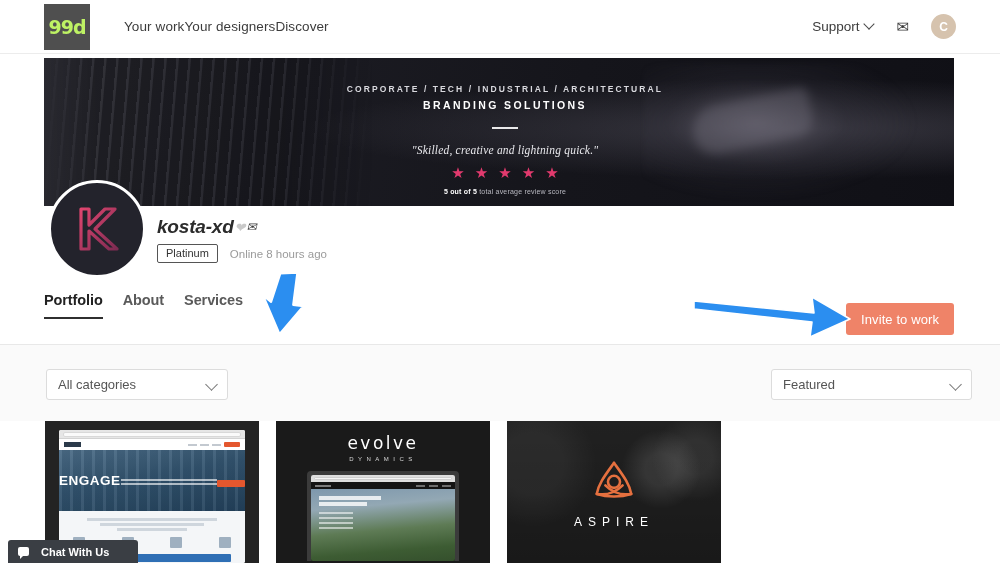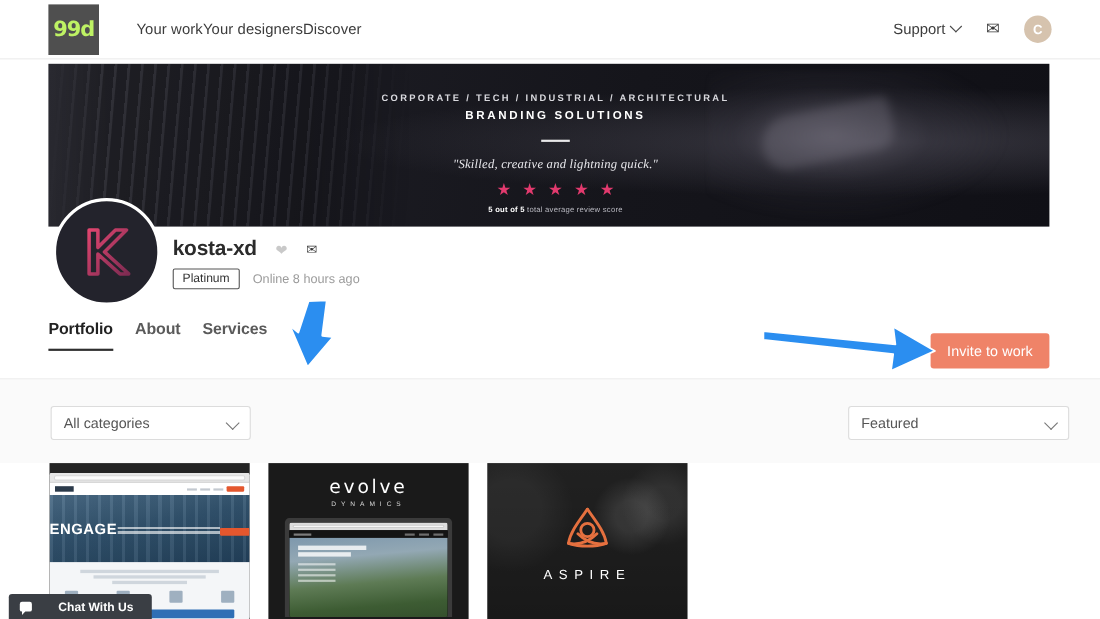--- a/index.html
+++ b/index.html
@@ -104,21 +104,21 @@
   .b-score b { color: #ffffff; }
 
   
   .profile-avatar {
     position: absolute; left: 48px; top: 180px; width: 98px; height: 98px;
     border-radius: 50%; background: #23232c; border: 3px solid #ffffff;
     display: flex; align-items: center; justify-content: center; overflow: hidden;
   }
   .profile-name-row {
     position: absolute; left: 157px; top: 216px;
-    display: flex; align-items: center; gap: 17px;
+    display: flex; align-items: center; gap: 1px; font-style: italic;
   }
   .profile-name { font-size: 19px; font-weight: bold; color: #2b2b2b; letter-spacing: -.2px; }
   .icon-heart { font-size: 13px; color: #c9c9c9; cursor: pointer; line-height: 1; }
   .icon-env { font-size: 12px; color: #3a3a3a; cursor: pointer; line-height: 1; }
   .profile-meta {
     position: absolute; left: 157px; top: 244px;
     display: flex; align-items: center; gap: 12px;
   }
   .badge {
     border: 1px solid #555; border-radius: 2px; padding: 2px 8px 3px;
@@ -155,21 +155,21 @@
   .select .sc { width: 10px; height: 10px; position: relative; }
   .select .sc::before {
     content: ""; position: absolute; right: 0; top: 0;
     width: 8px; height: 8px;
     border-right: 1.4px solid #777; border-bottom: 1.4px solid #777;
     transform: rotate(45deg);
   }
 
   
   .grid { position: absolute; left: 45px; top: 421px; width: 912px; display: flex; gap: 17px; }
-  .card { width: 182px; height: 142px; overflow: hidden; position: relative; background: #1c1c1c; }
+  .card { width: 214px; height: 142px; overflow: hidden; position: relative; background: #1c1c1c; }
 
   
   .c1 { background: #232323; display: flex; align-items: flex-start; justify-content: center; padding-top: 9px; }
   .mock-browser { width: 186px; height: 133px; background: #ffffff; border-radius: 2px; overflow: hidden; }
   .mb-chrome { height: 9px; background: #e6e6e6; border-bottom: 1px solid #d2d2d2; display: flex; align-items: center; padding: 0 4px; gap: 3px; }
   .mb-url { flex: 1; height: 5px; background: #fafafa; border: 1px solid #d8d8d8; border-radius: 2px; }
   .mb-nav { height: 11px; background: #ffffff; display: flex; align-items: center; padding: 0 5px; }
   .mb-logo { width: 17px; height: 5px; background: #2b3a4a; }
   .mb-navlinks { margin-left: auto; display: flex; gap: 3px; align-items: center; }
   .mb-navlinks i { display: block; width: 9px; height: 2px; background: #c3c9d0; }
@@ -238,21 +238,21 @@
   }
   .aspire-word { position: relative; color: #ffffff; font-size: 12px; letter-spacing: 6px; margin-top: 9px; }
 
   
   .arrow-svg { position: absolute; pointer-events: none; }
 
   
   .chat {
     position: absolute; left: 8px; top: 540px; width: 130px; height: 23px;
     background: #3a3e44; border-radius: 3px 3px 0 0;
-    display: flex; align-items: center; gap: 24px; padding: 0 10px; cursor: pointer;
+    display: flex; align-items: center; gap: 12px; padding: 0 10px; cursor: pointer;
   }
   .chat .bub { width: 11px; height: 9px; background: #fff; border-radius: 2px; position: relative; }
   .chat .bub::after { content:""; position:absolute; left:2px; bottom:-3px; border-left:3px solid #fff; border-top:3px solid transparent; border-bottom:3px solid transparent; }
   .chat .lbl { color: #ffffff; font-size: 11px; font-weight: bold; }
 </style>
 </head>
 <body>
 
 <div class="page">
 

